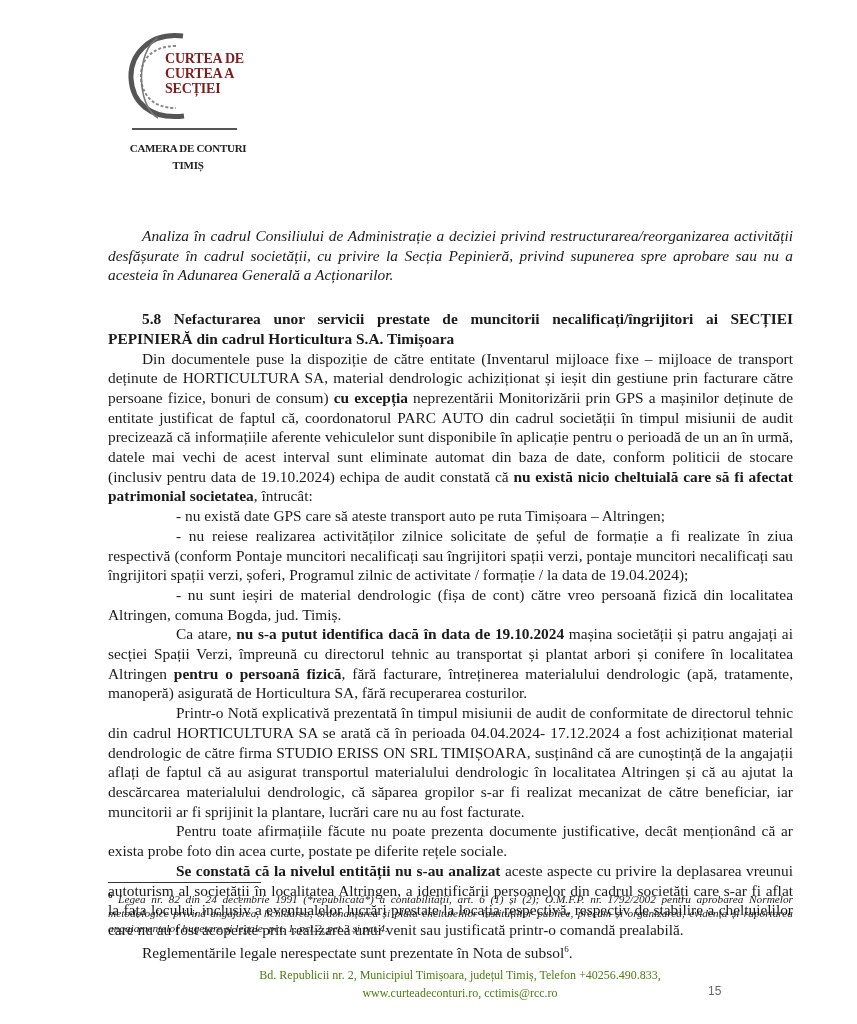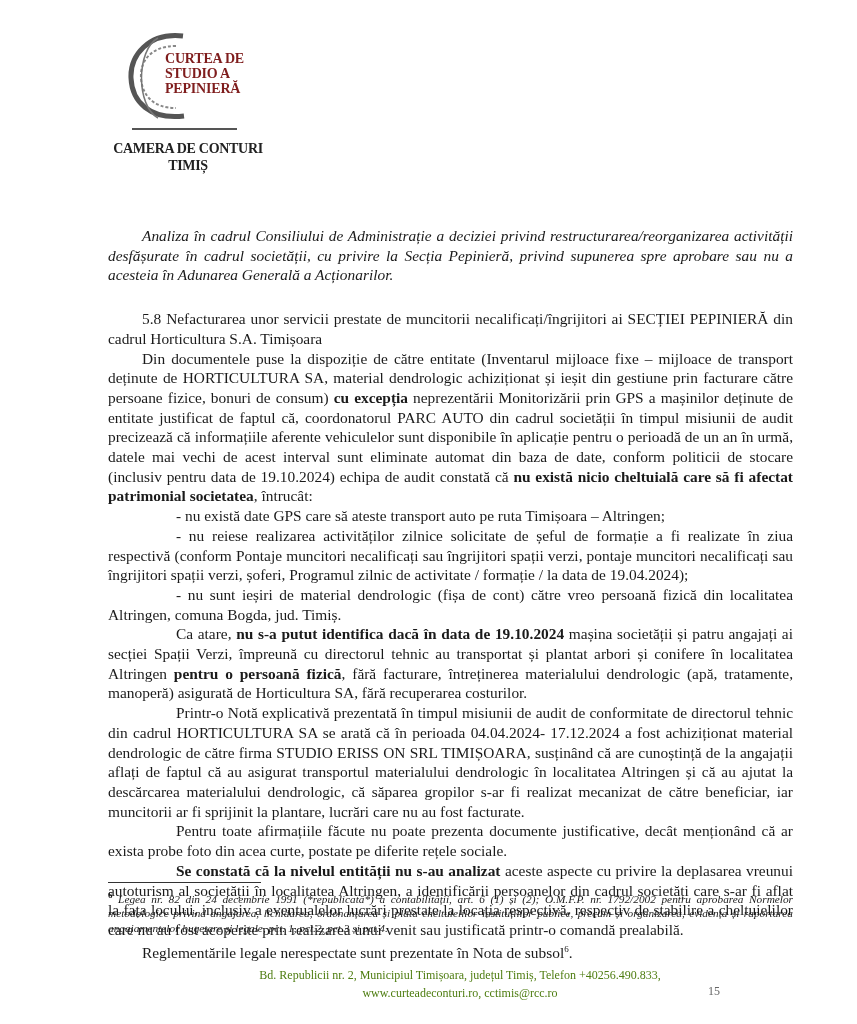--- a/index.html
+++ b/index.html
@@ -4,62 +4,62 @@
 <style>
   html, body { margin: 0; padding: 0; background: #ffffff; }
   body { width: 857px; height: 1024px; position: relative; overflow: hidden;
          font-family: "Liberation Serif", "DejaVu Serif", serif; color: #1a1a1a; }
   .logo { position: absolute; left: 128px; top: 28px; width: 130px; height: 95px; }
   .logo svg { position: absolute; left: 0; top: 0; }
   .logo-text { position: absolute; left: 37px; top: 23px; font-weight: bold;
                font-size: 14px; line-height: 15px; color: #7f1d1d; letter-spacing: -0.2px; }
   .logo-rule { position: absolute; left: 132px; top: 128px; width: 105px; height: 1.5px; background: #555; }
   .camera { position: absolute; left: 108px; top: 140px; width: 160px; text-align: center;
-            font-weight: bold; font-size: 14px; line-height: 17px; color: #222; letter-spacing: -0.3px; }
+            font-weight: bold; font-size: 11px; line-height: 17px; color: #222; letter-spacing: -0.3px; }
   .content { position: absolute; left: 108px; top: 190px; width: 685px; font-size: 15.4px;
              line-height: 19.7px; text-align: justify; }
   p { margin: 0; }
   .ind { text-indent: 34px; }
   .ind2 { text-indent: 68px; }
   .ital { font-style: italic; margin-top: 36px; }
   .gap { margin-top: 18px; }
   .fn-rule { position: absolute; left: 108px; top: 882px; width: 153px; height: 1px; background: #333; }
   .footnote { position: absolute; left: 108px; top: 888px; width: 685px; font-size: 11.3px;
               line-height: 14.5px; font-style: italic; text-align: justify; }
   .footer { position: absolute; left: 220px; top: 967px; width: 480px; text-align: center;
             font-size: 12px; line-height: 17.5px; color: #4d7c0f; }
   .pagenum { position: absolute; left: 708px; top: 984px; font-size: 12px; color: #666;
-             font-family: Liberation Serif, serif; }
+             font-family: Liberation Sans, sans-serif; }
   sup { font-size: 9px; }
 </style>
 </head>
 <body>
 
 <div class="logo">
   <svg width="60" height="95" viewBox="0 0 60 95">
     <path d="M55 8 C 20 4, 2 28, 3 50 C 4 74, 22 92, 56 88" fill="none" stroke="#555" stroke-width="5"></path>
     <path d="M48 18 C 22 18, 12 34, 13 50 C 14 66, 24 80, 48 80" fill="none" stroke="#888" stroke-width="2" stroke-dasharray="3 2"></path>
     <path d="M30 10 C 8 22, 8 78, 30 90" fill="none" stroke="#777" stroke-width="1.5"></path>
   </svg>
   <div class="logo-text">
     <div>CURTEA DE</div>
-    <div>STUDIO A</div>
-    <div>PEPINIERĂ</div>
+    <div>CURTEA A</div>
+    <div>SECȚIEI</div>
   </div>
 </div>
 <div class="logo-rule"></div>
 <div class="camera">
   <div>CAMERA DE CONTURI</div>
   <div>TIMIȘ</div>
 </div>
 
 <div class="content">
   <p class="ind ital">Analiza în cadrul Consiliului de Administrație a deciziei privind restructurarea/reorganizarea activității desfășurate în cadrul societății, cu privire la Secția Pepinieră, privind supunerea spre aprobare sau nu a acesteia în Adunarea Generală a Acționarilor.</p>
 
-  <p class="ind gap" style="font-weight:normal;margin-top:24px;">5.8 Nefacturarea unor servicii prestate de muncitorii necalificați/îngrijitori ai SECȚIEI PEPINIERĂ din cadrul Horticultura S.A. Timișoara</p>
+  <p class="ind gap" style="font-weight:bold;margin-top:24px;">5.8 Nefacturarea unor servicii prestate de muncitorii necalificați/îngrijitori ai SECȚIEI PEPINIERĂ din cadrul Horticultura S.A. Timișoara</p>
 
   <p class="ind"><span>Din documentele puse la dispoziție de către entitate (Inventarul mijloace fixe – mijloace de transport deținute de HORTICULTURA SA, material dendrologic achiziționat și ieșit din gestiune prin facturare către persoane fizice, bonuri de consum) </span><b>cu excepția</b><span> neprezentării Monitorizării prin GPS a mașinilor deținute de entitate justificat de faptul că, coordonatorul PARC AUTO din cadrul societății în timpul misiunii de audit precizează că informațiile aferente vehiculelor sunt disponibile în aplicație pentru o perioadă de un an în urmă, datele mai vechi de acest interval sunt eliminate automat din baza de date, conform politicii de stocare (inclusiv pentru data de 19.10.2024) echipa de audit constată că </span><b>nu există nicio cheltuială care să fi afectat patrimonial societatea</b><span>, întrucât:</span></p>
 
   <p class="ind2">- nu există date GPS care să ateste transport auto pe ruta Timișoara – Altringen;</p>
   <p class="ind2">- nu reiese realizarea activităților zilnice solicitate de șeful de formație a fi realizate în ziua respectivă (conform Pontaje muncitori necalificați sau îngrijitori spații verzi, pontaje muncitori necalificați sau îngrijitori spații verzi, șoferi, Programul zilnic de activitate / formație / la data de 19.04.2024);</p>
   <p class="ind2">- nu sunt ieșiri de material dendrologic (fișa de cont) către vreo persoană fizică din localitatea Altringen, comuna Bogda, jud. Timiș.</p>
 
   <p class="ind2"><span>Ca atare, </span><b>nu s-a putut identifica dacă în data de 19.10.2024</b><span> mașina societății și patru angajați ai secției Spații Verzi, împreună cu directorul tehnic au transportat și plantat arbori și conifere în localitatea Altringen </span><b>pentru o persoană fizică</b><span>, fără facturare, întreținerea materialului dendrologic (apă, tratamente, manoperă) asigurată de Horticultura SA, fără recuperarea costurilor.</span></p>
 
   <p class="ind2">Printr-o Notă explicativă prezentată în timpul misiunii de audit de conformitate de directorul tehnic din cadrul HORTICULTURA SA se arată că în perioada 04.04.2024- 17.12.2024 a fost achiziționat material dendrologic de către firma STUDIO ERISS ON SRL TIMIȘOARA, susținând că are cunoștință de la angajații aflați de faptul că au asigurat transportul materialului dendrologic în localitatea Altringen și că au ajutat la descărcarea materialului dendrologic, că săparea gropilor s-ar fi realizat mecanizat de către beneficiar, iar muncitorii ar fi sprijinit la plantare, lucrări care nu au fost facturate.</p>

